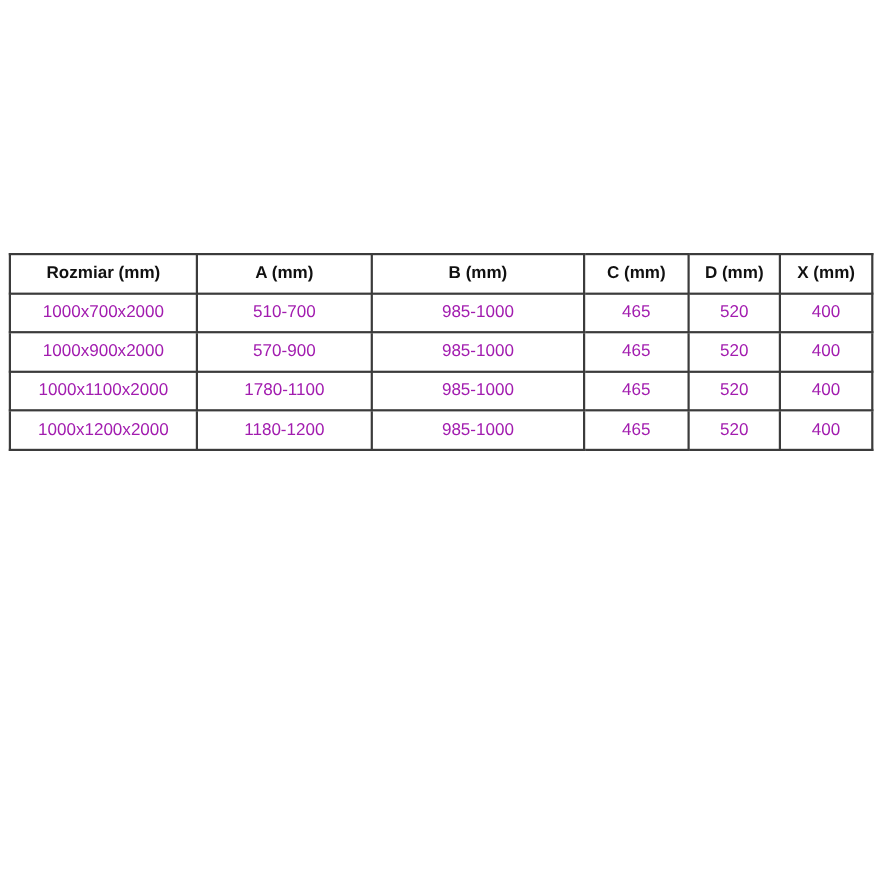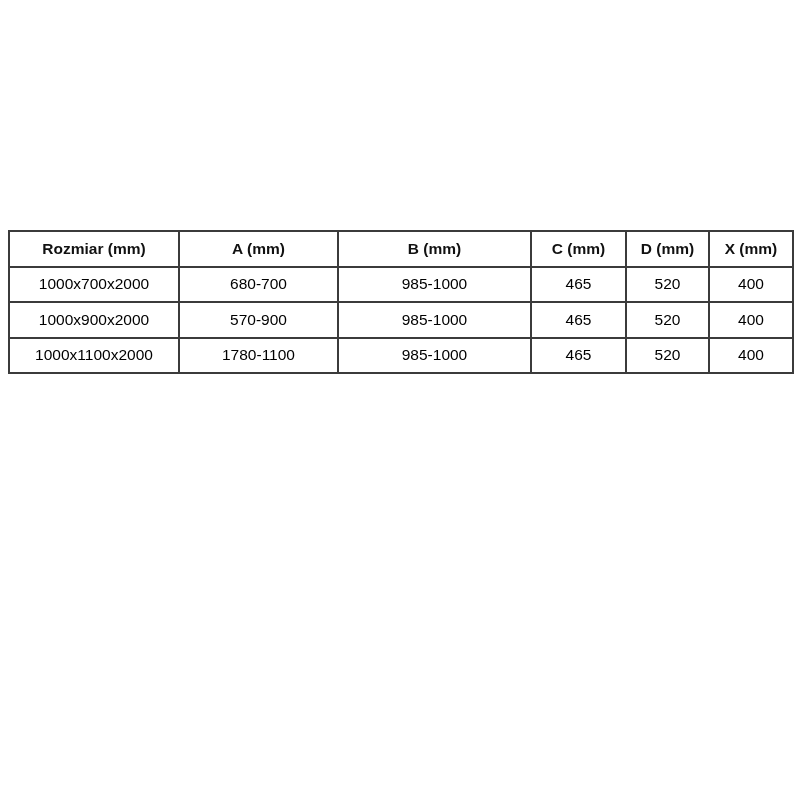--- a/index.html
+++ b/index.html
@@ -44,21 +44,21 @@
     padding: 0;
     white-space: nowrap;
     overflow: hidden;
   }
   table.spec-table th {
     font-weight: bold;
     color: #111111;
   }
   table.spec-table td {
     font-weight: normal;
-    color: #000000;
+    color: #a21caf;
   }
 </style>
 </head>
 <body>
 
 <div class="page">
   <table class="spec-table">
     <colgroup>
       <col class="c-rozmiar">
         <col class="c-a">
@@ -73,21 +73,21 @@
         <th>A (mm)</th>
         <th>B (mm)</th>
         <th>C (mm)</th>
         <th>D (mm)</th>
         <th>X (mm)</th>
       </tr>
     </thead>
     <tbody>
       <tr>
         <td>1000x700x2000</td>
-        <td>680-700</td>
+        <td>510-700</td>
         <td>985-1000</td>
         <td>465</td>
         <td>520</td>
         <td>400</td>
       </tr>
       <tr>
         <td>1000x900x2000</td>
         <td>570-900</td>
         <td>985-1000</td>
         <td>465</td>
@@ -95,15 +95,23 @@
         <td>400</td>
       </tr>
       <tr>
         <td>1000x1100x2000</td>
         <td>1780-1100</td>
         <td>985-1000</td>
         <td>465</td>
         <td>520</td>
         <td>400</td>
       </tr>
+      <tr>
+        <td>1000x1200x2000</td>
+        <td>1180-1200</td>
+        <td>985-1000</td>
+        <td>465</td>
+        <td>520</td>
+        <td>400</td>
+      </tr>
     </tbody>
   </table>
 </div>
 
 </body></html>

